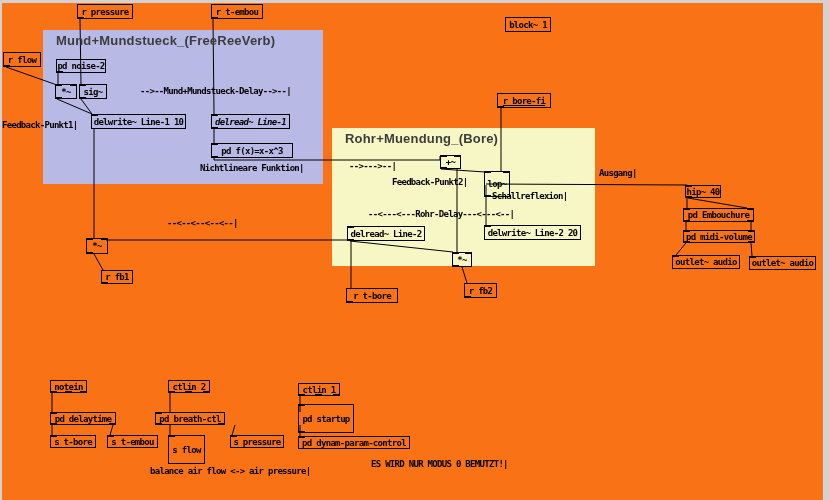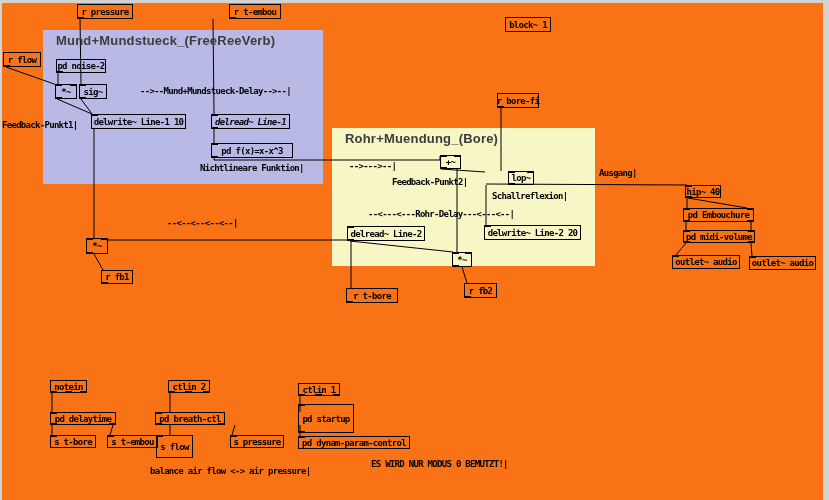--- a/index.html
+++ b/index.html
@@ -66,21 +66,21 @@
       <path d="M170 425 L170 435"></path>
       <path d="M235 425 L232 435"></path>
       <path d="M300 396 L300 412"></path>
       <path d="M300 425 L300 436"></path>
     </svg>
   <div id="nodes-layer">
       <div class="node" style="left: 77px; top: 4px; width: 56px; height: 15px;">
         <span>r pressure</span>
         <span class="nub bl"></span>
       </div>
-      <div class="node" style="left: 229px; top: 4px; width: 52px; height: 15px;">
+      <div class="node" style="left: 211px; top: 4px; width: 52px; height: 15px;">
         <span>r t-embou</span>
         <span class="nub bl"></span>
       </div>
       <div class="node" style="left: 505px; top: 17px; width: 46px; height: 15px;">
         <span>block~ 1</span>
       </div>
       <div class="node" style="left: 3px; top: 52px; width: 38px; height: 15px;">
         <span>r flow</span>
         <span class="nub bl"></span>
       </div>
@@ -106,31 +106,31 @@
       <div class="node" style="left: 211px; top: 114px; width: 79px; height: 15px; font-style: italic;">
         <span>delread~ Line-1</span>
         <span class="nub tl"></span>
         <span class="nub bl"></span>
       </div>
       <div class="node" style="left: 211px; top: 143px; width: 82px; height: 15px;">
         <span>pd f(x)=x-x^3</span>
         <span class="nub tl"></span>
         <span class="nub bl"></span>
       </div>
-      <div class="node" style="left: 497px; top: 93px; width: 42px; height: 15px;">
+      <div class="node" style="left: 497px; top: 93px; width: 54px; height: 15px; text-decoration: underline;">
         <span>r bore-fi</span>
         <span class="nub bl"></span>
       </div>
       <div class="node" style="left: 440px; top: 155px; width: 21px; height: 14px;">
         <span>+~</span>
         <span class="nub tl"></span>
         <span class="nub tr"></span>
         <span class="nub bl"></span>
       </div>
-      <div class="node" style="left: 484px; top: 171px; width: 26px; height: 14px; margin-left: 24px;">
+      <div class="node" style="left: 484px; top: 171px; width: 26px; height: 26px;">
         <span>lop~</span>
         <span class="nub tl"></span>
         <span class="nub tr"></span>
         <span class="nub bl"></span>
       </div>
       <div class="node" style="left: 484px; top: 225px; width: 97px; height: 15px;">
         <span>delwrite~ Line-2 20</span>
         <span class="nub tl"></span>
       </div>
       <div class="node" style="left: 347px; top: 226px; width: 78px; height: 15px;">
@@ -214,21 +214,21 @@
         <span class="nub bl"></span>
         <span class="nub bm"></span>
         <span class="nub br"></span>
       </div>
       <div class="node" style="left: 155px; top: 412px; width: 70px; height: 13px;">
         <span>pd breath-ctl</span>
         <span class="nub tl"></span>
         <span class="nub bl"></span>
         <span class="nub br"></span>
       </div>
-      <div class="node" style="left: 156px; top: 435px; width: 37px; height: 23px; text-align: right;">
+      <div class="node" style="left: 168px; top: 435px; width: 37px; height: 29px; text-align: right;">
         <span>s flow</span>
         <span class="nub tl"></span>
       </div>
       <div class="node" style="left: 230px; top: 435px; width: 54px; height: 13px;">
         <span>s pressure</span>
         <span class="nub tl"></span>
       </div>
       <div class="node" style="left: 298px; top: 383px; width: 42px; height: 13px;">
         <span>ctlin 1</span>
         <span class="nub bl"></span>

